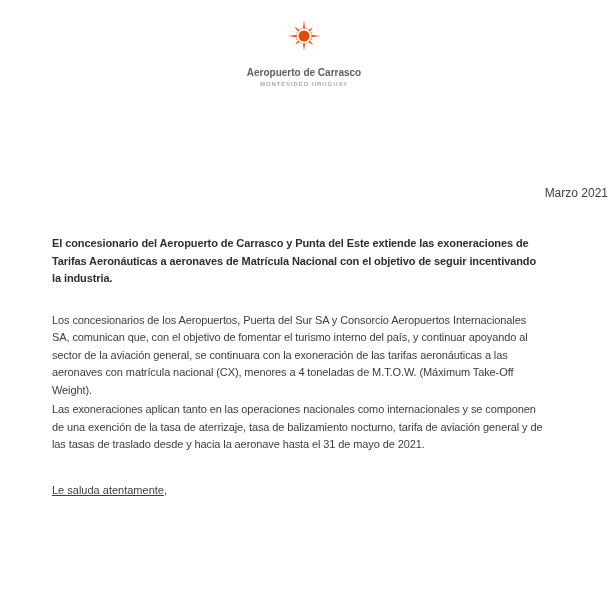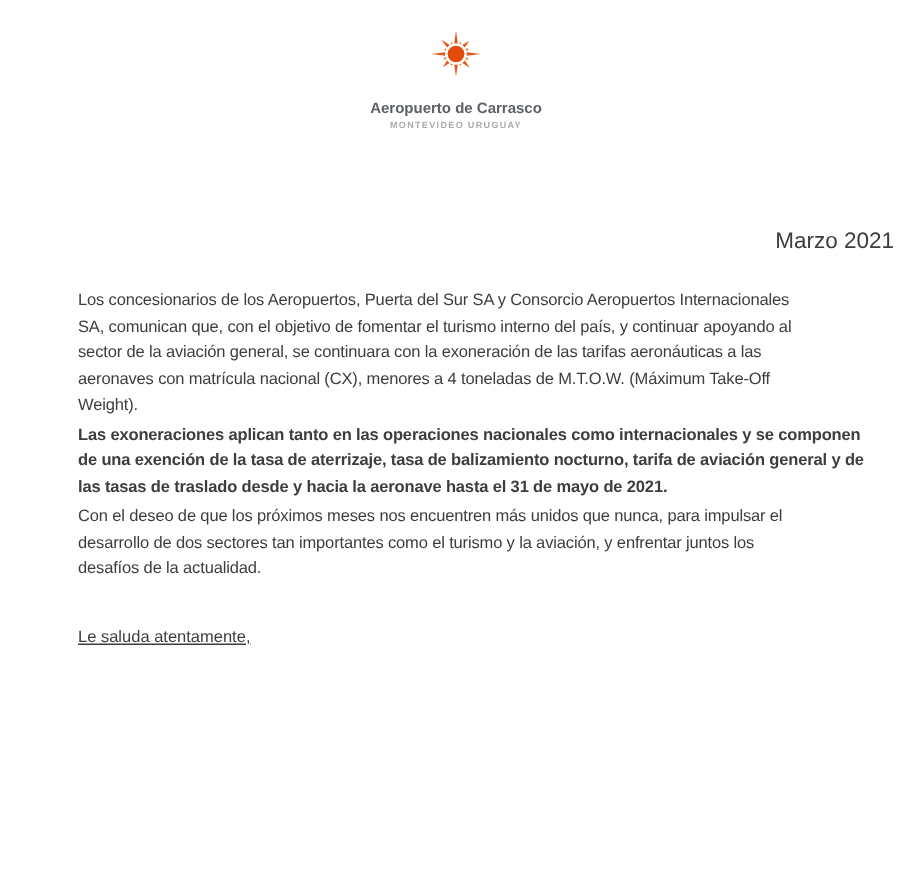--- a/index.html
+++ b/index.html
@@ -38,25 +38,25 @@
     margin-top:3px;
     font-size:6px;
     font-weight:bold;
     color:#a7aaae;
     letter-spacing:0.9px;
     white-space:nowrap;
   }
   
   .content { padding-left:52px; width:608px; }
   .date {
-    margin-top:67px;
+    margin-top:99px;
     width:556px;
     text-align:right;
-    padding-right:12px;
-    font-size:15px;
+    padding-right:0;
+    font-size:12px;
     line-height:14px;
     color:#3d3d3d;
   }
   .headline {
     margin-top:35px;
     width:552px;
     font-size:11px;
     font-weight:bold;
     color:#2e2e2e;
     line-height:17.5px;
@@ -65,21 +65,21 @@
   }
   .par {
     width:552px;
     font-size:11px;
     line-height:17.5px;
     letter-spacing:-0.1px;
     color:#3d3d3d;
     white-space:pre-line;
   }
   .par.p1 { margin-top:24px; }
-  .par.p2 { margin-top:2px;font-weight:bold; }
+  .par.p2 { margin-top:2px; }
   .par.p3 { margin-top:2px; }
   .closing   { margin-top:28px; font-size:11px; line-height:17.5px; color:#3d3d3d;text-decoration:underline; }
   .signature { margin-top:33px; font-size:11px; line-height:17.5px; color:#3d3d3d; }
   .defs-holder { position:absolute; width:0; height:0; overflow:hidden; }
 </style>
 </head>
 <body>
 
 <div class="page">
 
@@ -115,29 +115,29 @@
         <use href="#sun-symbol"></use>
       </svg>
       <div class="logo-name">Aeropuerto de Carrasco</div>
       <div class="logo-loc">MONTEVIDEO URUGUAY</div>
     </div>
   </header>
 
   <div class="content">
     <div class="date">Marzo 2021</div>
 
+    <p class="headline">El concesionario del Aeropuerto de Carrasco y Punta del Este extiende las exoneraciones de
+Tarifas Aeronáuticas a aeronaves de Matrícula Nacional con el objetivo de seguir incentivando
+la industria.</p>
 
     <p class="par p1">Los concesionarios de los Aeropuertos, Puerta del Sur SA y Consorcio Aeropuertos Internacionales
 SA, comunican que, con el objetivo de fomentar el turismo interno del país, y continuar apoyando al
 sector de la aviación general, se continuara con la exoneración de las tarifas aeronáuticas a las
 aeronaves con matrícula nacional (CX), menores a 4 toneladas de M.T.O.W. (Máximum Take-Off
 Weight).</p>
     <p class="par p2">Las exoneraciones aplican tanto en las operaciones nacionales como internacionales y se componen
 de una exención de la tasa de aterrizaje, tasa de balizamiento nocturno, tarifa de aviación general y de
 las tasas de traslado desde y hacia la aeronave hasta el 31 de mayo de 2021.</p>
-    <p class="par p3">Con el deseo de que los próximos meses nos encuentren más unidos que nunca, para impulsar el
-desarrollo de dos sectores tan importantes como el turismo y la aviación, y enfrentar juntos los
-desafíos de la actualidad.</p>
 
     <p class="closing">Le saluda atentamente,</p>
   </div>
 
 </div>
 
 </body></html>

